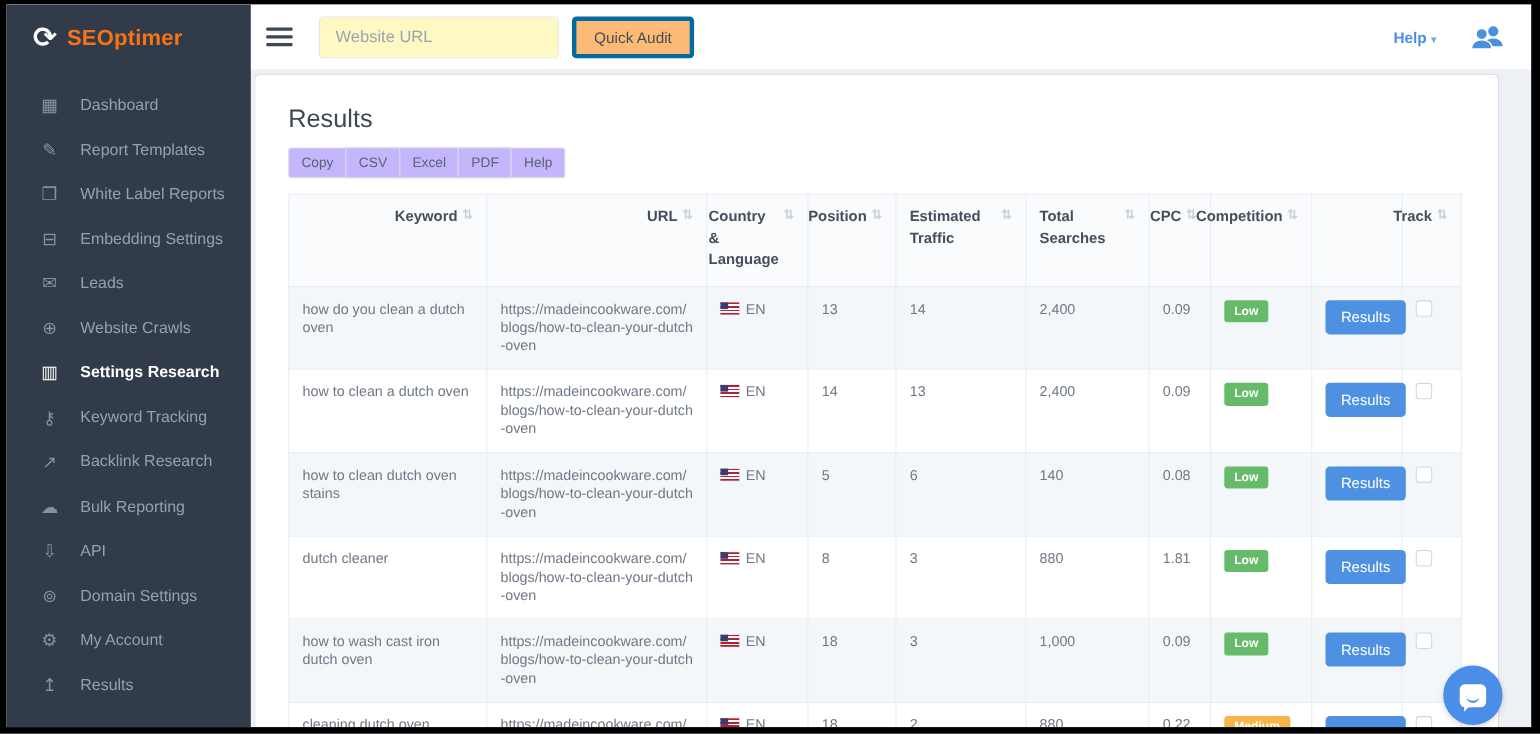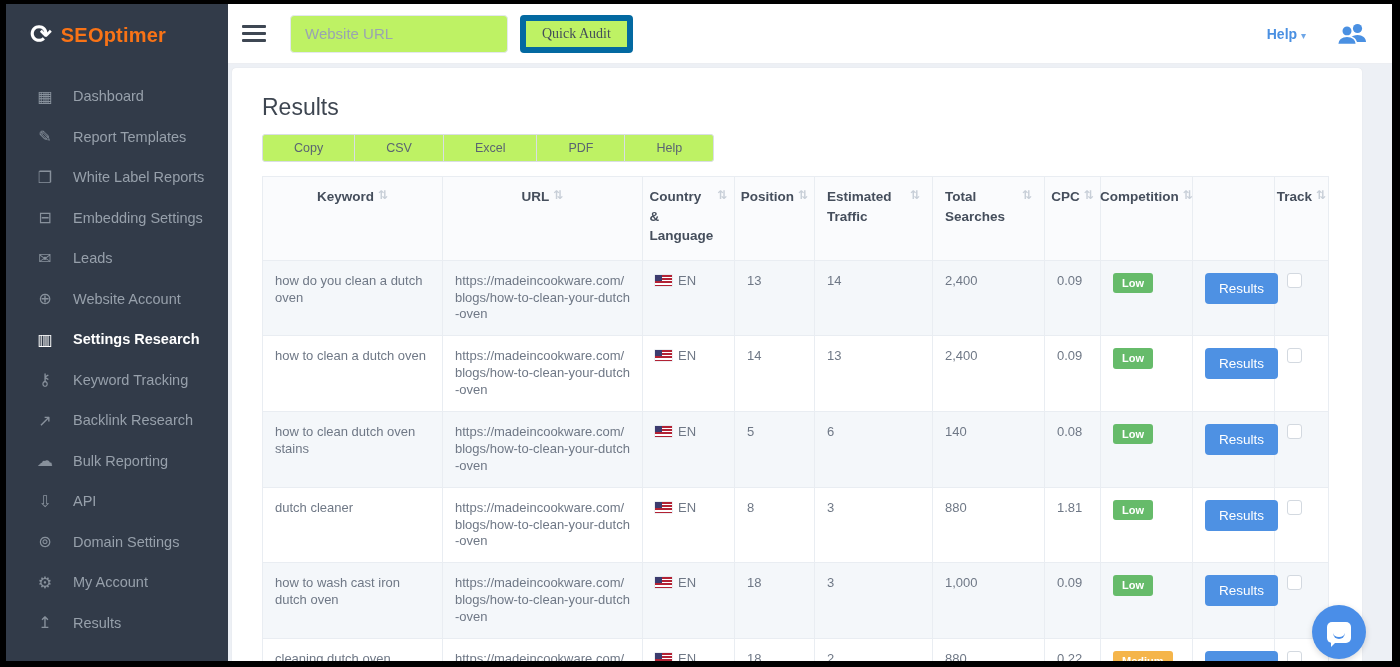--- a/index.html
+++ b/index.html
@@ -22,46 +22,46 @@
   .s-icon { width:22px; margin-right:17px; font-size:16px; text-align:center; opacity:.85; }
   .side-item.active { color:#ffffff; font-weight:bold; }
   .side-item.active .s-icon { opacity:1; }
 
   
   .main { flex:1; display:flex; flex-direction:column; overflow:hidden; position:relative; }
 
   .topbar { height:60px; background:#fff; border-bottom:1px solid #eceef2; display:flex; align-items:center; padding:0 24px 0 14px; }
   .hamburger { width:26px; cursor:pointer; margin-right:22px; }
   .hamburger span { display:block; height:3px; background:#3e4753; border-radius:1px; margin:4px 0; width:24px; }
-  .url-input { width:218px; height:38px; background:#bef264; border:1px solid #e3e8ee; border-radius:4px; padding:0 14px; font-size:15px; color:#3f4751; font-family:inherit; }
+  .url-input { width:218px; height:38px; background:#fef9c3; border:1px solid #e3e8ee; border-radius:4px; padding:0 14px; font-size:15px; color:#3f4751; font-family:inherit; }
   .url-input::placeholder { color:#9aa4b1; }
-  .quick-audit { height:38px; margin-left:12px; padding:0 16px; background:#bef264; border:6px solid #0369a1; border-radius:4px; font-size:14px; color:#444e5a; cursor:pointer; font-family:Liberation Serif, serif; }
+  .quick-audit { height:38px; margin-left:12px; padding:0 16px; background:#fdba74; border:4px solid #0369a1; border-radius:4px; font-size:14px; color:#444e5a; cursor:pointer; font-family:Liberation Sans, sans-serif; }
   .topbar-spacer { flex:1; }
   .help { color:#4a90e2; font-weight:bold; font-size:14px; cursor:pointer; margin-right:30px; }
   .help .caret { font-size:10px; opacity:.8; }
   .people { cursor:pointer; display:flex; align-items:center; }
 
   
   .content { flex:1; overflow:hidden; position:relative; }
   .card { margin:4px 30px 0 4px; background:#fff; border-radius:4px; box-shadow:0 0 1px rgba(0,0,0,.12); padding:26px 30px 30px; min-height:640px; }
   .page-title { font-size:23px; color:#3e4651; font-weight:400; }
   .toolbar-row { display:flex; align-items:center; justify-content:space-between; margin-top:13px; }
   .exp-group { display:flex; }
-  .exp-btn { padding:6px 31px; background:#bef264; border:1px solid #d9dee4; color:#5a6472; font-size:12.5px; margin-left:-1px; cursor:pointer; font-family:inherit; }
+  .exp-btn { padding:6px 11px; background:#c4b5fd; border:1px solid #d9dee4; color:#5a6472; font-size:12.5px; margin-left:-1px; cursor:pointer; font-family:inherit; }
   .exp-btn:first-child { border-radius:3px 0 0 3px; margin-left:0; }
   .exp-btn:last-child { border-radius:0 3px 3px 0; }
   .search-box { display:flex; align-items:center; }
   .search-label { font-size:14px; color:#4a5362; margin-right:8px; }
   .search-input { width:160px; height:31px; border:1px solid #d9dee5; border-radius:3px; padding:0 8px; font-size:13px; color:#3f4751; font-family:inherit; }
 
   
   table { border-collapse:collapse; table-layout:fixed; width:1066px; margin-top:14px; }
   th, td { border:1px solid #e9edf2; text-align:left; vertical-align:top; }
   th { background:#fafbfd; padding:10px 12px 14px; font-size:13.5px; color:#454e5c; font-weight:bold; }
-  .th-in { display:flex; justify-content:center; align-items:flex-start; }
+  .th-in { display:flex; justify-content:flex-end; align-items:flex-start; }
   .th-label { line-height:1.45; }
   .sort { color:#c8cfd8; font-size:12px; cursor:pointer; margin-left:4px; transform:translateY(1px); }
   td { padding:12px 12px; font-size:13px; color:#6f7886; line-height:1.3; }
   tbody tr:nth-child(odd) td { background:#f4f7fa; }
   tbody tr:nth-child(even) td { background:#fff; }
   .td-url { word-break:break-all; }
   .flag { display:inline-block; width:17px; height:11px; position:relative; margin-right:6px; vertical-align:-1px;
           background:repeating-linear-gradient(180deg,#b22234 0 1.6px,#fff 1.6px 3.2px); box-shadow:0 0 0 .5px #d9dee4; }
   .flag::after { content:""; position:absolute; left:0; top:0; width:7px; height:6px; background:#3c3b6e; }
   .badge { display:inline-block; padding:3px 9px; border-radius:3px; color:#fff; font-size:11px; font-weight:bold; }
@@ -103,21 +103,21 @@
         <div class="side-item">
           <span class="s-icon">⊟</span>
           <span class="s-label">Embedding Settings</span>
         </div>
         <div class="side-item">
           <span class="s-icon">✉</span>
           <span class="s-label">Leads</span>
         </div>
         <div class="side-item">
           <span class="s-icon">⊕</span>
-          <span class="s-label">Website Account</span>
+          <span class="s-label">Website Crawls</span>
         </div>
         <div class="side-item active">
           <span class="s-icon">▥</span>
           <span class="s-label">Settings Research</span>
         </div>
         <div class="side-item">
           <span class="s-icon">⚷</span>
           <span class="s-label">Keyword Tracking</span>
         </div>
         <div class="side-item">

